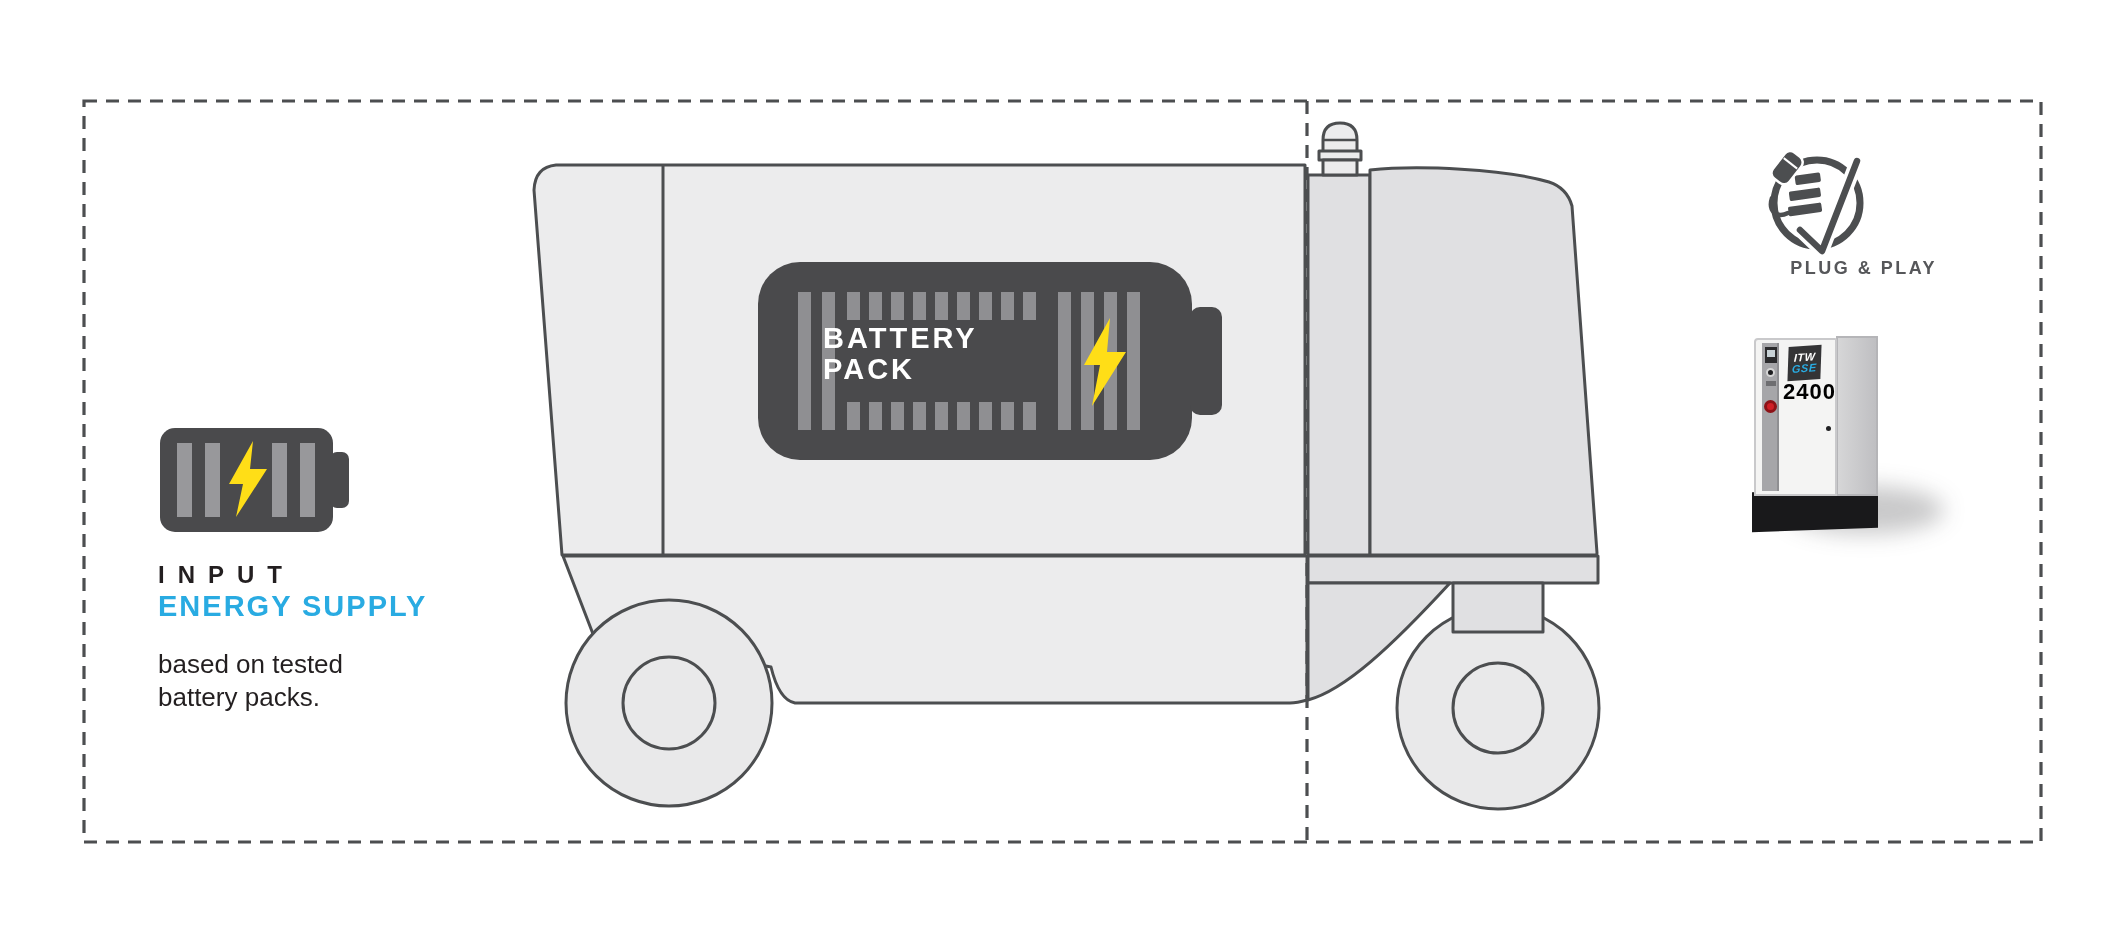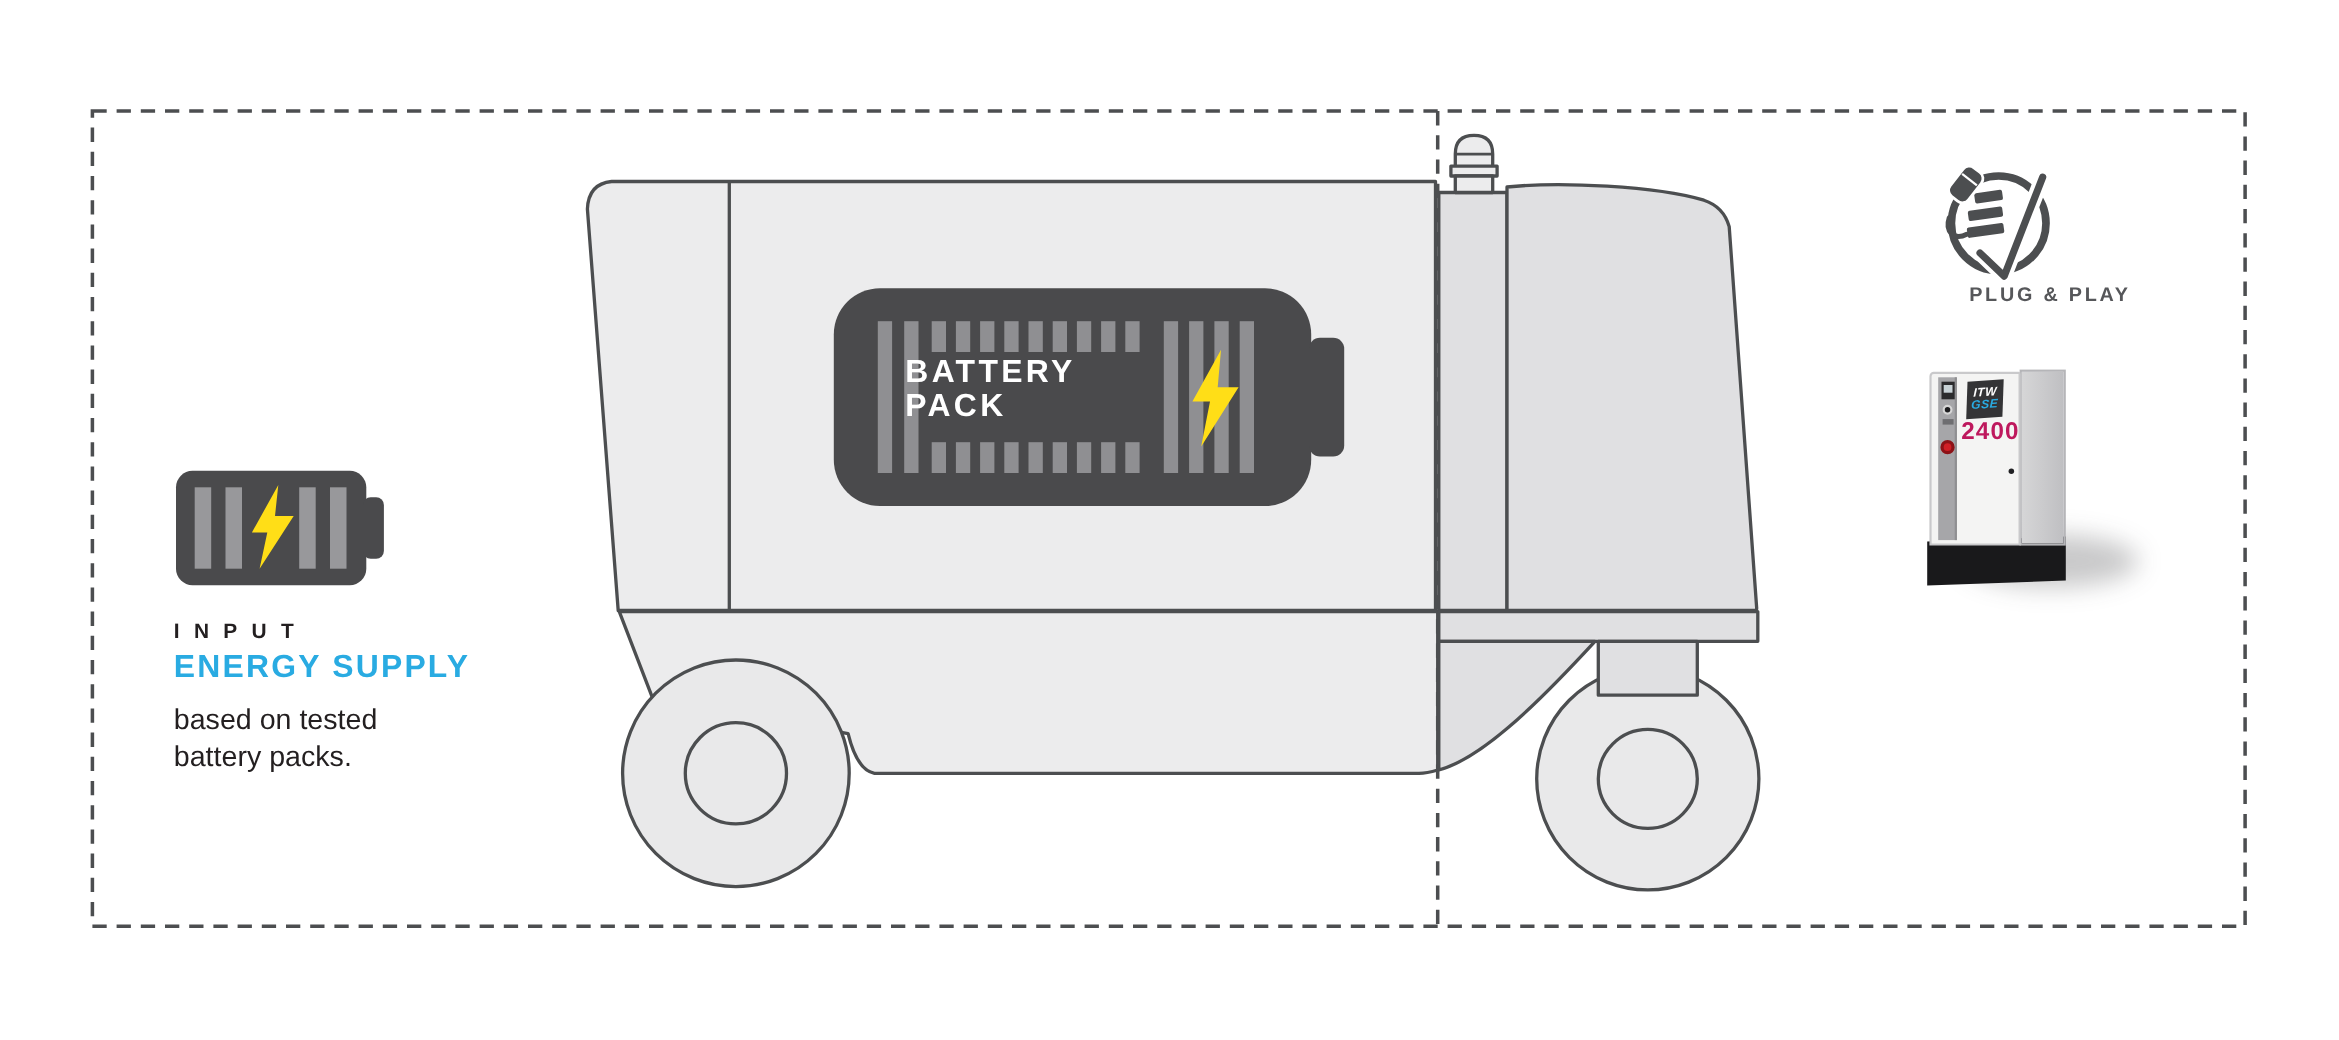--- a/index.html
+++ b/index.html
@@ -5,27 +5,27 @@
   html,body{margin:0;padding:0;background:#ffffff;}
   .canvas{
     position:relative;width:2126px;height:945px;background:#ffffff;overflow:hidden;
     font-family:"Liberation Sans", sans-serif;
   }
   .layer{position:absolute;left:0;top:0;}
 
   
   .text-block{position:absolute;z-index:5;}
   .blk-title{
-    font-size:19px;font-weight:700;letter-spacing:13px;color:#231f20;line-height:30px;
+    font-size:24px;font-weight:700;letter-spacing:13px;color:#231f20;line-height:30px;
   }
   .blk-sub{
     font-size:29px;font-weight:800;letter-spacing:2px;color:#29abe2;line-height:32px;
   }
   .blk-body{
-    font-size:26px;font-weight:400;color:#231f20;white-space:pre-line;margin-top:16px;
+    font-size:26px;font-weight:400;color:#231f20;white-space:pre-line;margin-top:26px;
   }
   .input-block{left:158px;top:560px;width:320px;}
   .input-block .blk-body{line-height:33px;}
   .output-block{left:1716px;top:560px;width:330px;}
   .output-block .blk-body{line-height:37px;}
 
   .pack-label{
     position:absolute;left:823px;top:323px;z-index:5;
     font-size:29px;font-weight:700;letter-spacing:3px;color:#ffffff;
     line-height:31px;white-space:pre-line;
@@ -49,21 +49,21 @@
   .unit-screen{left:25px;top:17px;width:12px;height:16px;background:#2b2b2d;}
   .unit-screen-inner{left:27px;top:20px;width:8px;height:7px;background:#c8d2d6;}
   .unit-knob{left:26px;top:38px;width:9px;height:9px;border-radius:50%;background:#1d1d1f;border:2px solid #d6d6d6;}
   .unit-tag{left:26px;top:51px;width:10px;height:5px;background:#6e6e71;}
   .unit-estop{left:24px;top:70px;width:13px;height:13px;border-radius:50%;background:#d01f26;border:3px solid #8d1217;}
   .unit-badge{left:48px;top:16px;width:33px;height:34px;background:#343436;
     transform:rotate(-4deg) skewX(-6deg);display:flex;flex-direction:column;align-items:center;justify-content:center;}
   .unit-badge span{position:static;font-style:italic;font-weight:800;font-size:11px;line-height:11px;letter-spacing:0.5px;}
   .badge-itw{color:#ffffff;}
   .badge-gse{color:#29abe2;}
-  .unit-model{left:43px;top:49px;font-size:22px;font-weight:700;color:#be185d;letter-spacing:1px;font-style:normal;}
+  .unit-model{left:43px;top:49px;font-size:22px;font-weight:700;color:#000000;letter-spacing:1px;font-style:normal;}
   .unit-keyhole{left:86px;top:96px;width:5px;height:5px;border-radius:50%;background:#212123;}
 </style>
 </head>
 <body>
 
 <div class="canvas">
 
   <svg class="layer" width="2126" height="945" viewBox="0 0 2126 945">
 
     <g stroke="#4c4e50" stroke-width="3" stroke-linejoin="round">

